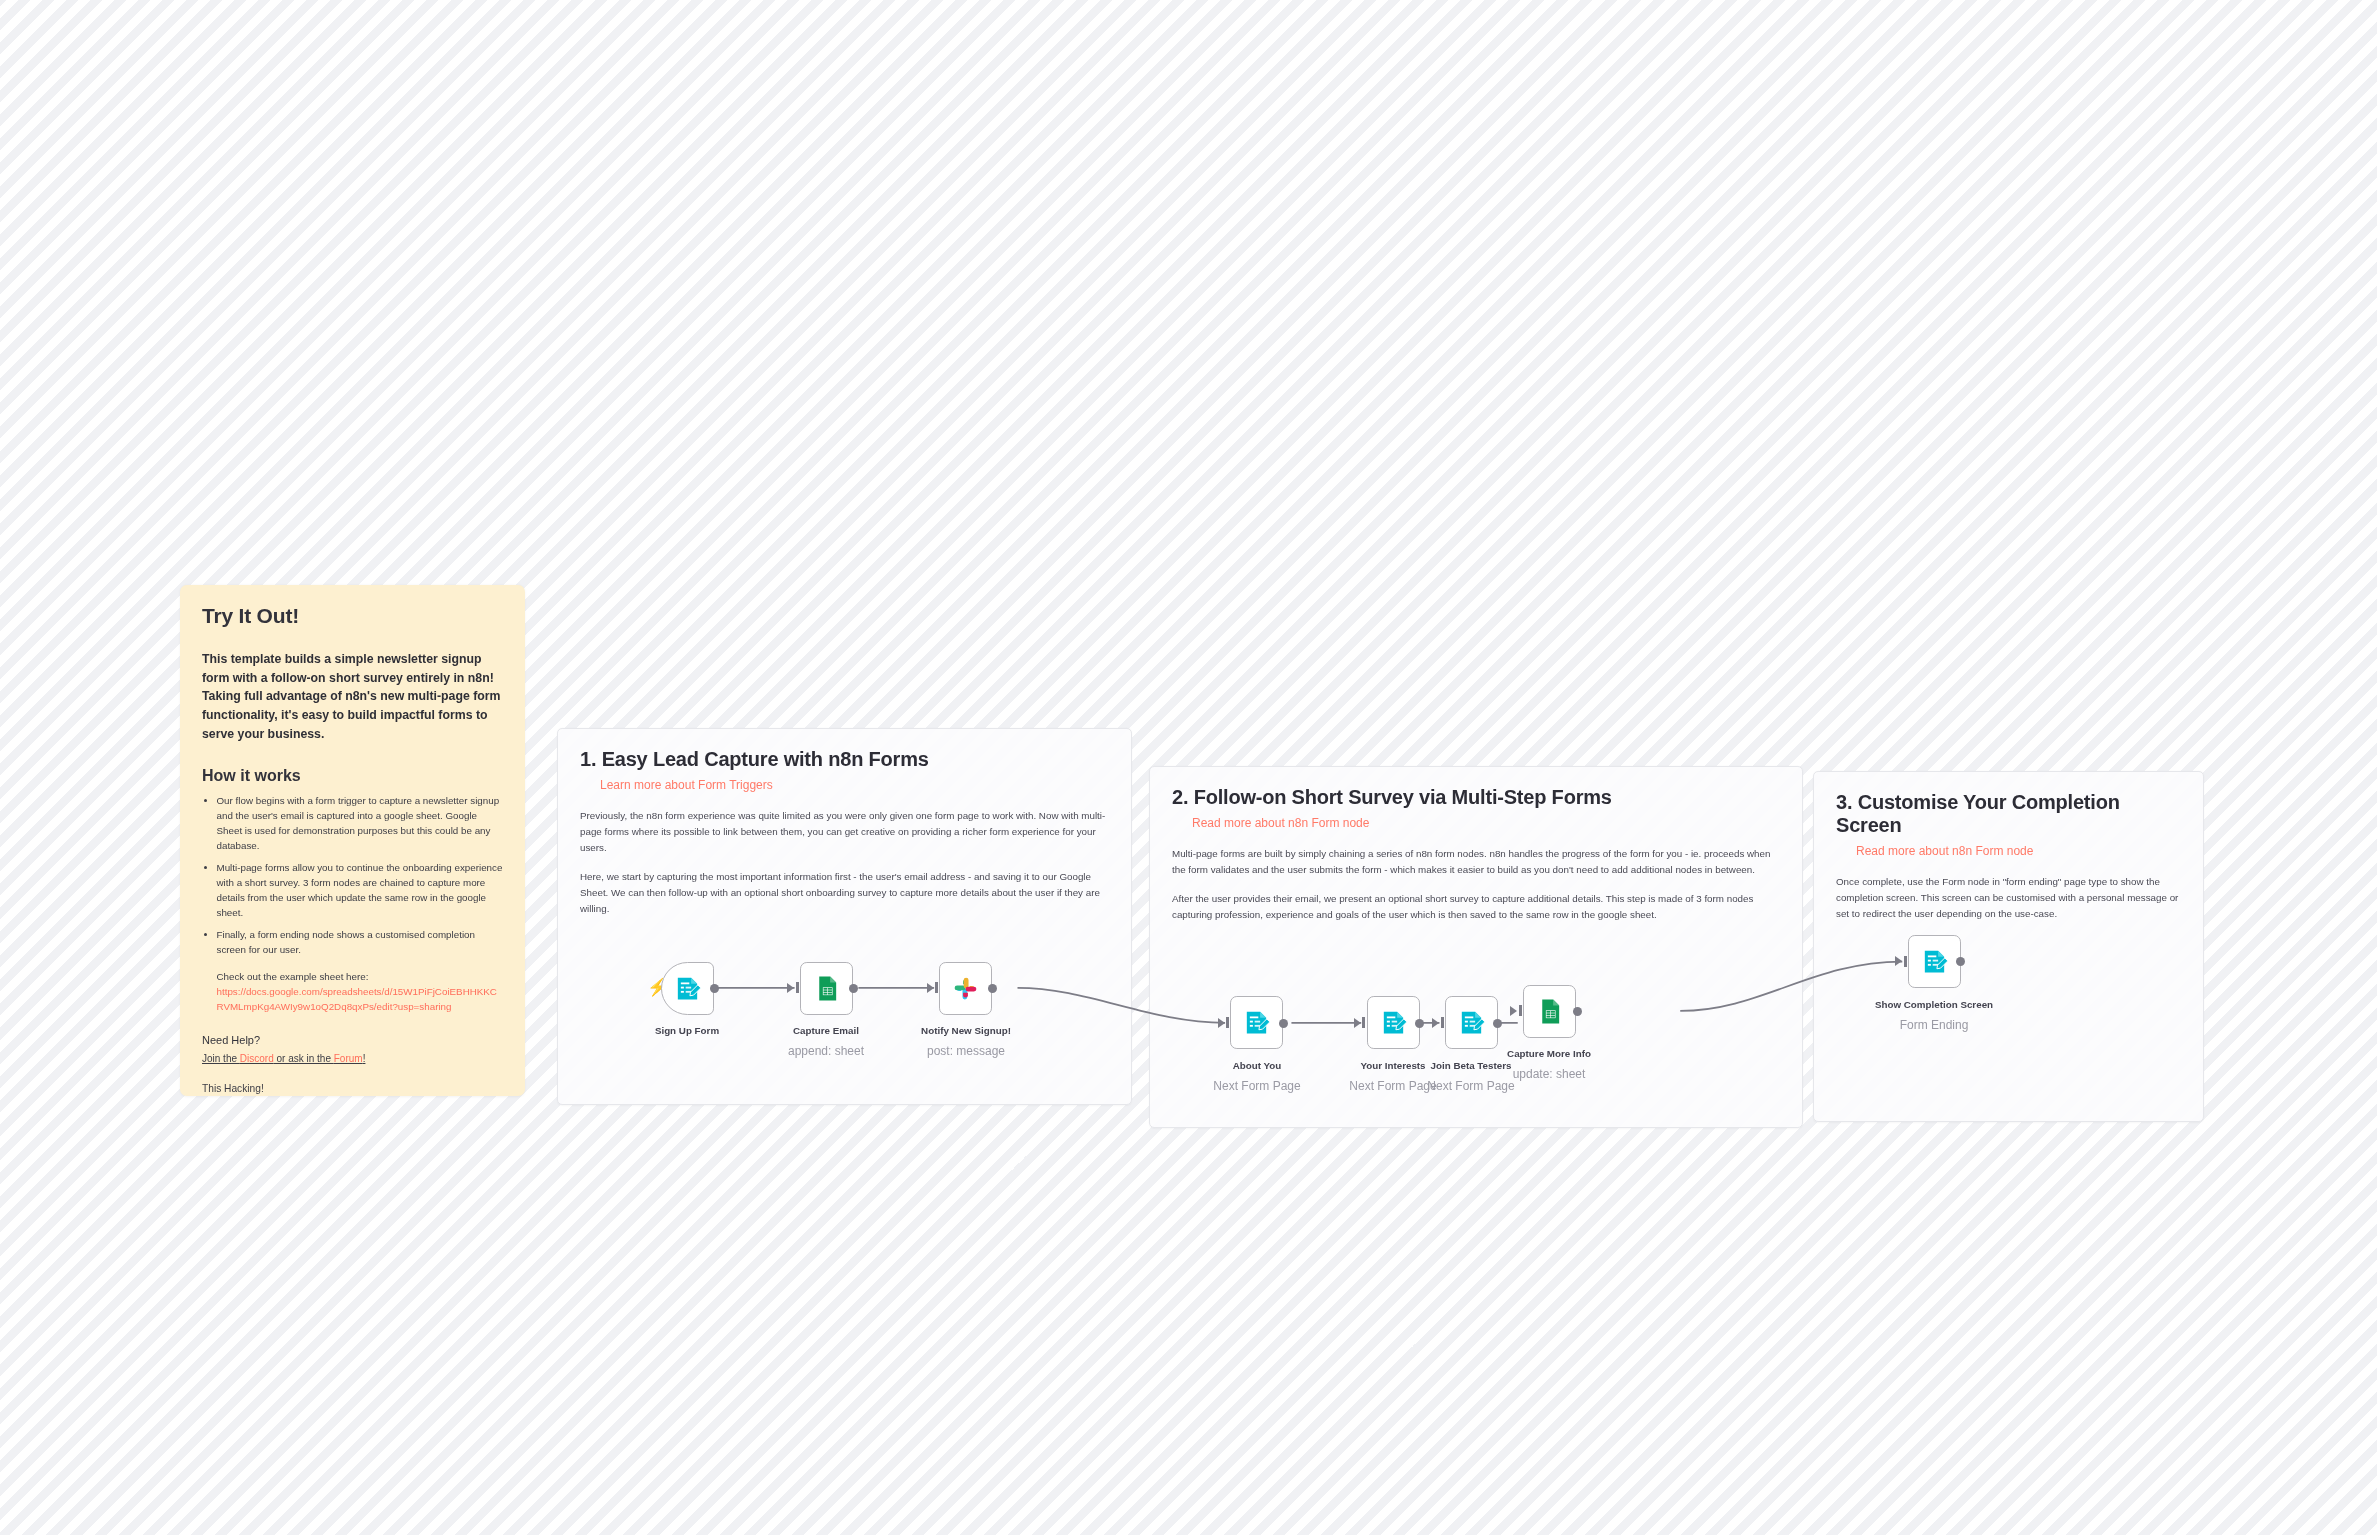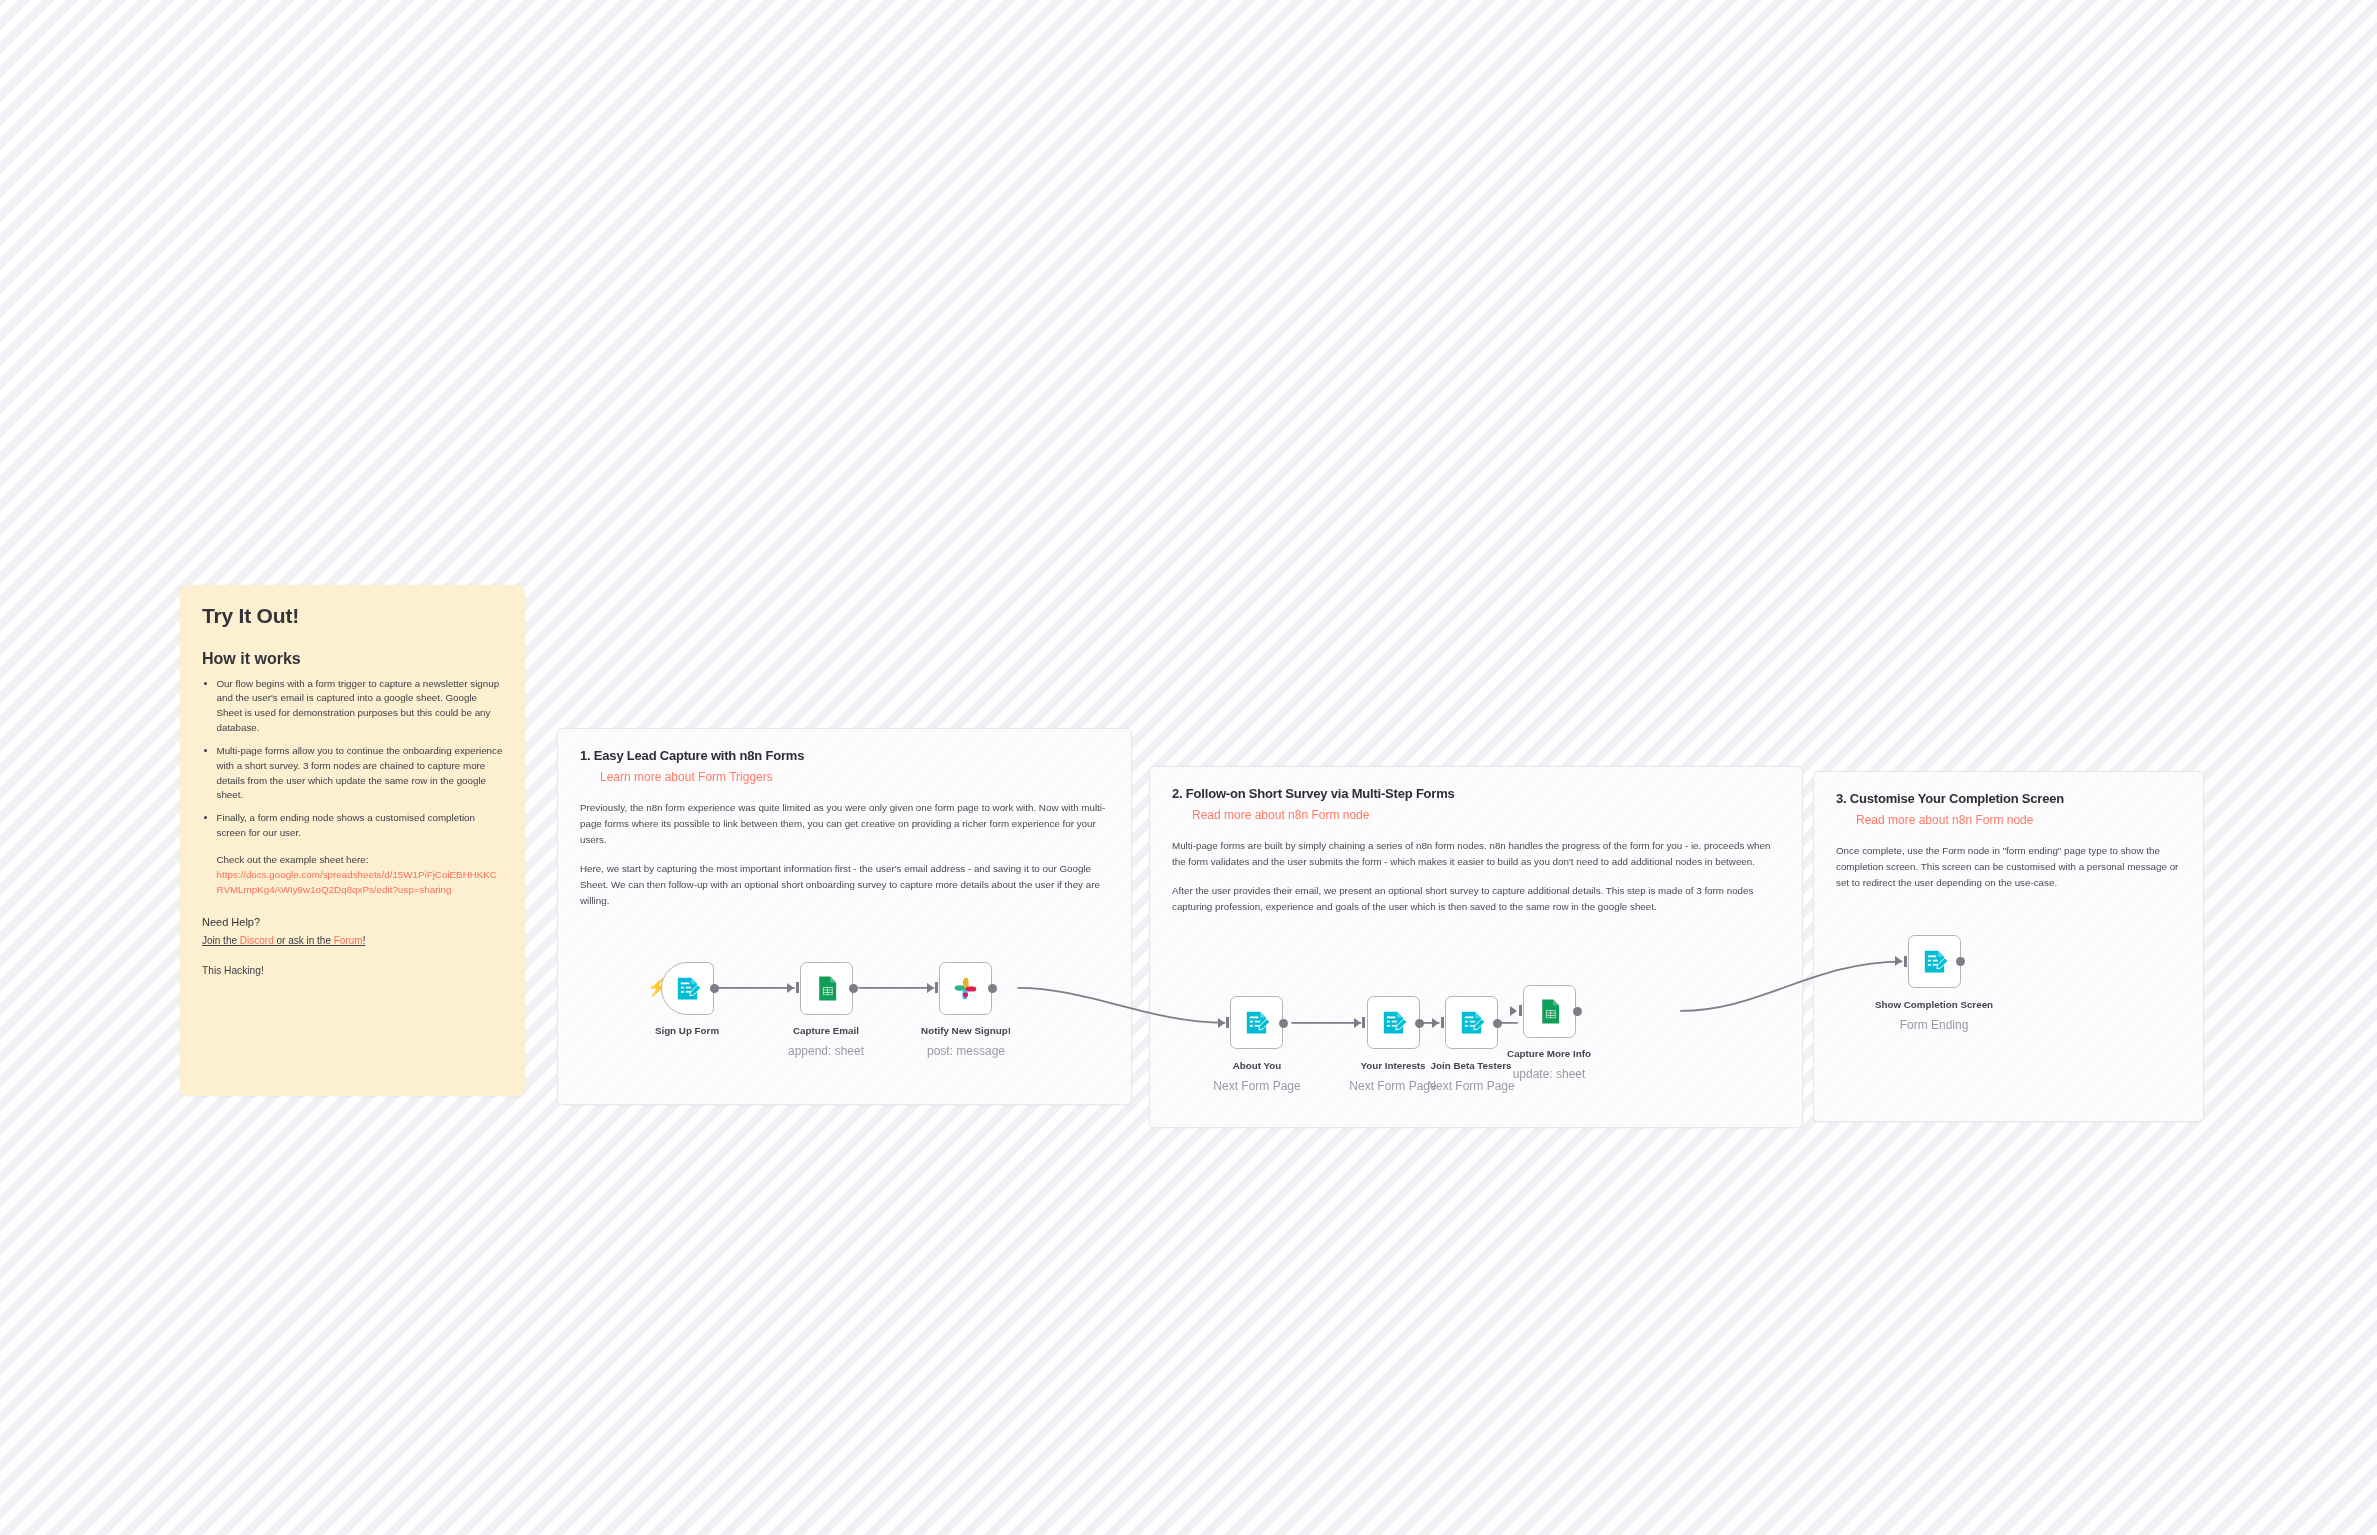--- a/index.html
+++ b/index.html
@@ -104,21 +104,21 @@
     border-radius: 5.1px;
     box-shadow: 0 0.9px 1.7px rgba(20,20,40,0.035);
   }
   #panel-1 { left: 557px; top: 728px; width: 575px; height: 377px; z-index: 2; }
   #panel-2 { left: 1149px; top: 766px; width: 654px; height: 362px; z-index: 3; }
   #panel-3 { left: 1813px; top: 771px; width: 391px; height: 351px; z-index: 4; }
 
   .panel .pad { padding: 19px 22px 0 22px; }
   .panel h2.ptitle {
     margin: 0 0 6.8px 0;
-    font-size: 13px;
+    font-size: 20px;
     font-weight: 700;
     letter-spacing: -0.2px;
     color: #2d2d36;
   }
   .panel .plink {
     display: block;
     font-size: 12px;
     color: #ff7a68;
     text-decoration: none;
     margin-bottom: 16px;
@@ -216,20 +216,21 @@
       <path d="M 1196 1161 C 1280 1161, 1350 1202, 1440 1202"></path>
       <path d="M 1518 1202 L 1600 1202"></path>
       <path d="M 1610 1202 L 1692 1202"></path>
       <path d="M 1702 1202 L 1784 1202"></path>
       <path d="M 1975 1188 C 2070 1188, 2130 1130, 2236 1130"></path>
     </g>
   </svg>
 
   <div class="sticky">
     <h1>Try It Out!</h1>
+    <p class="lead">This template builds a simple newsletter signup form with a follow-on short survey entirely in n8n! Taking full advantage of n8n's new multi-page form functionality, it's easy to build impactful forms to serve your business.</p>
     <h2>How it works</h2>
     <ul>
       <li>Our flow begins with a form trigger to capture a newsletter signup and the user's email is captured into a google sheet. Google Sheet is used for demonstration purposes but this could be any database.</li>
       <li>Multi-page forms allow you to continue the onboarding experience with a short survey. 3 form nodes are chained to capture more details from the user which update the same row in the google sheet.</li>
       <li>Finally, a form ending node shows a customised completion screen for our user.</li>
     </ul>
     <div class="sheet-block">
       <span>Check out the example sheet here:</span><br>
       <a class="link" href="#">https://docs.google.com/spreadsheets/d/15W1PiFjCoiEBHHKKCRVMLmpKg4AWIy9w1oQ2Dq8qxPs/edit?usp=sharing</a>
     </div>

